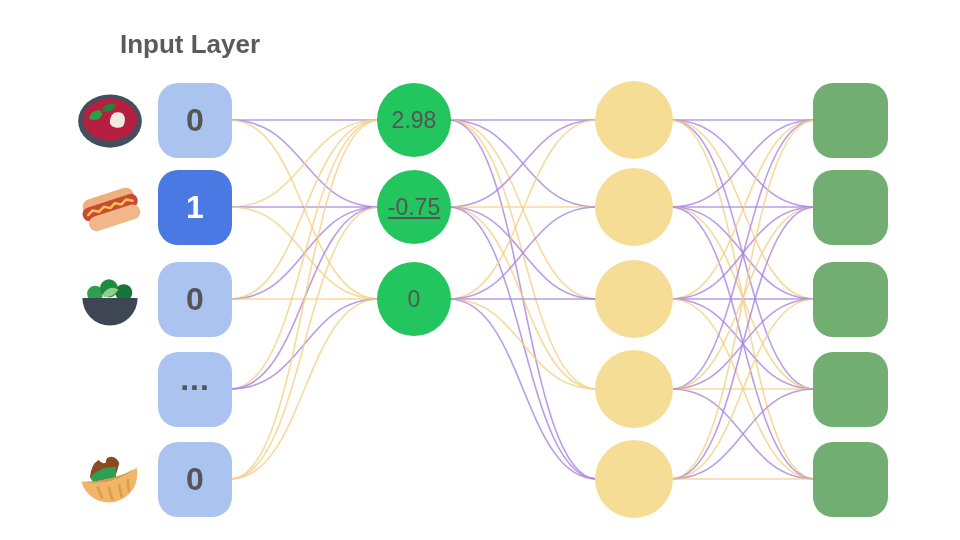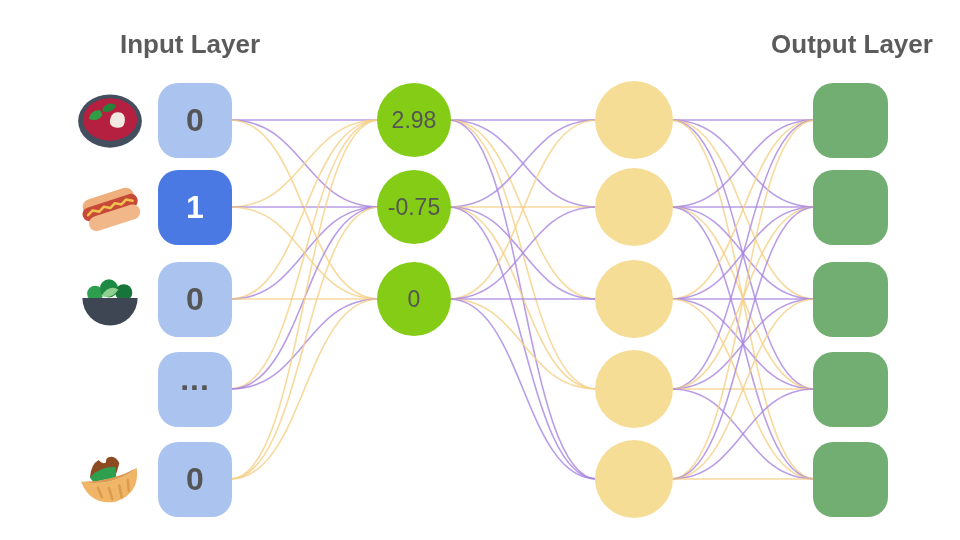--- a/index.html
+++ b/index.html
@@ -16,21 +16,21 @@
     position:absolute;display:flex;align-items:center;justify-content:center;
     box-sizing:border-box;
   }
   .input-box{
     width:74px;height:75px;border-radius:20px;background:#ABC4EF;
     font-size:32px;font-weight:bold;color:#555555;
   }
   .input-box.active{background:#4A79E3;color:#ffffff;}
   .input-box.dots span{display:block;transform:translateY(-26%);letter-spacing:1px;}
   .emb-circle{
-    width:74px;height:74px;border-radius:50%;background:#84cc16;
+    width:74px;height:74px;border-radius:50%;background:#22c55e;
     font-size:23px;font-weight:normal;color:#555555;
   }
   .hid-circle{
     width:78px;height:78px;border-radius:50%;background:#F6DD96;
   }
   .output-box{
     width:75px;height:75px;border-radius:20px;background:#72AD71;
   }
   .food-icon{position:absolute;width:68px;height:68px;}
   .food-icon svg{width:100%;height:100%;display:block;}
@@ -91,21 +91,20 @@
       <path d="M 671 389 C 743 389, 743 389, 815 389" fill="none" stroke="#F5CF85" stroke-width="1.6" opacity="0.8"></path>
       <path d="M 671 389 C 743 389, 743 479, 815 479" fill="none" stroke="#A885E0" stroke-width="1.6" opacity="0.8"></path>
       <path d="M 671 479 C 743 479, 743 120, 815 120" fill="none" stroke="#F5CF85" stroke-width="1.6" opacity="0.8"></path>
       <path d="M 671 479 C 743 479, 743 207, 815 207" fill="none" stroke="#A885E0" stroke-width="1.6" opacity="0.8"></path>
       <path d="M 671 479 C 743 479, 743 299, 815 299" fill="none" stroke="#F5CF85" stroke-width="1.6" opacity="0.8"></path>
       <path d="M 671 479 C 743 479, 743 389, 815 389" fill="none" stroke="#A885E0" stroke-width="1.6" opacity="0.8"></path>
       <path d="M 671 479 C 743 479, 743 479, 815 479" fill="none" stroke="#F5CF85" stroke-width="1.6" opacity="0.8"></path>
     </svg>
 
   <div class="layer-title" style="left:190px">Input Layer</div>
-  <div class="layer-title" style="left:852px">Output Layer</div>
 
   <div id="icon-col">
       <div class="food-icon" style="width: 68px; height: 68px; left: 76px; top: 86px;">
         <svg viewBox="0 0 64 64" xmlns="http://www.w3.org/2000/svg">
           <ellipse cx="32" cy="33" rx="30" ry="25" fill="#434E5E"></ellipse>
           <ellipse cx="32" cy="31.5" rx="25.5" ry="20" fill="#B51F40"></ellipse>
           <path d="M37 25 q9 -2 9 7 q0 9 -9 7 q-6 -1.5 -5 -7 q1 -5.5 5 -7 Z" fill="#F2EAE2"></path>
           <path d="M23 23 q-9 -1 -11 8 q9 3 13 -4 Z" fill="#2F9E44"></path>
           <path d="M25 21 q6 -7 13 -3 q-4 8 -13 6 Z" fill="#27833A"></path>
         </svg>
@@ -155,21 +154,21 @@
         <span>...</span>
       </div>
       <div class="node input-box" style="left: 158px; top: 441.5px;">
         <span>0</span>
       </div>
     </div>
   <div id="emb-col">
       <div class="node emb-circle" style="left: 377px; top: 83px;">
         <span>2.98</span>
       </div>
-      <div class="node emb-circle" style="left: 377px; top: 170px;">
+      <div class="node emb-circle" style="left: 377px; top: 170px; text-decoration: underline;">
         <span>-0.75</span>
       </div>
       <div class="node emb-circle" style="left: 377px; top: 262px;">
         <span>0</span>
       </div>
     </div>
   <div id="hid-col">
       <div class="node hid-circle" style="left: 595px; top: 81px;"></div>
       <div class="node hid-circle" style="left: 595px; top: 168px;"></div>
       <div class="node hid-circle" style="left: 595px; top: 260px;"></div>

